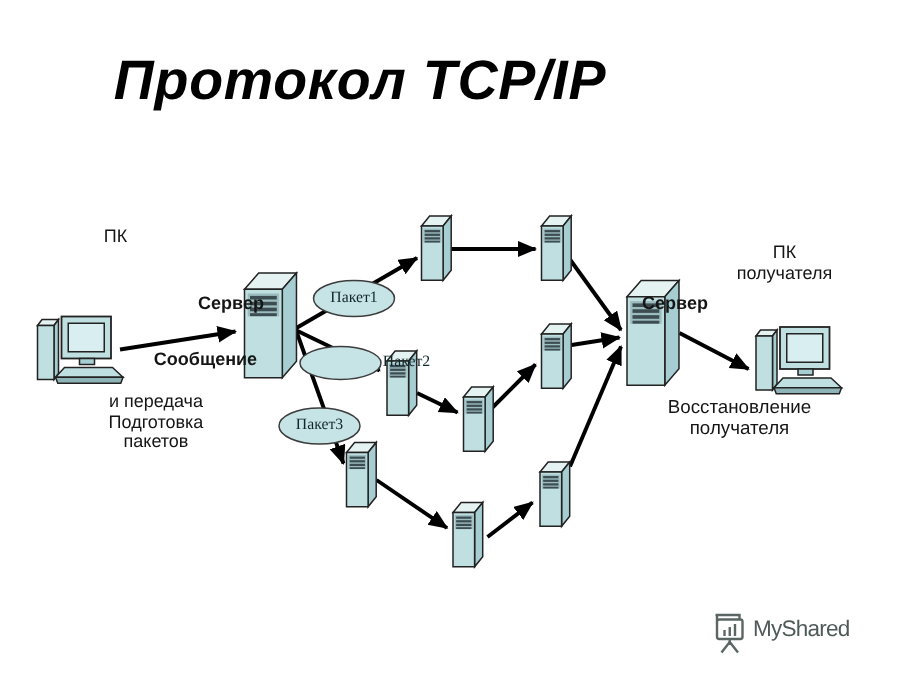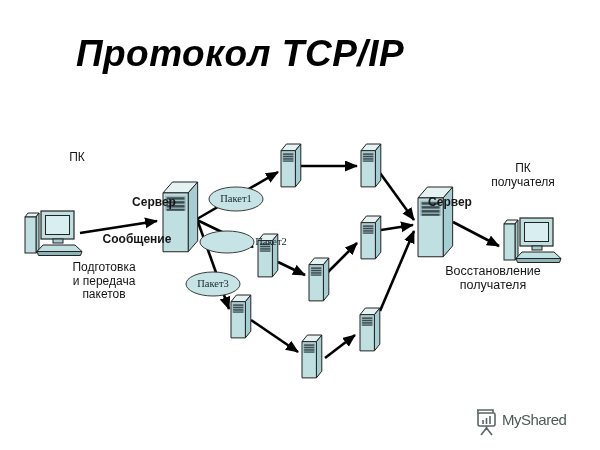--- a/index.html
+++ b/index.html
@@ -105,22 +105,22 @@
 
   <div class="label" style="left:27px;top:151px;width:100px;">
     <div>ПК</div>
   </div>
 
   <div class="label bold" style="left:124px;top:161px;width:60px;">Сервер</div>
 
   <div class="label bold" style="left:101px;top:198px;width:72px;">Сообщение</div>
 
   <div class="label" style="left:49px;top:261px;width:110px;">
+    <div>и передача</div>
     <div>Подготовка</div>
-    <div>и передача</div>
     <div>пакетов</div>
   </div>
 
   <div class="plabel" style="left:196px;top:193px;width:80px;">Пакет1</div>
   <div class="plabel" style="left:187px;top:236px;width:80px;margin-left:44px;">Пакет2</div>
   <div class="plabel" style="left:173px;top:278px;width:80px;">Пакет3</div>
 
   <div class="label bold" style="left:420px;top:161px;width:60px;">Сервер</div>
 
   <div class="label" style="left:478px;top:162px;width:90px;">

